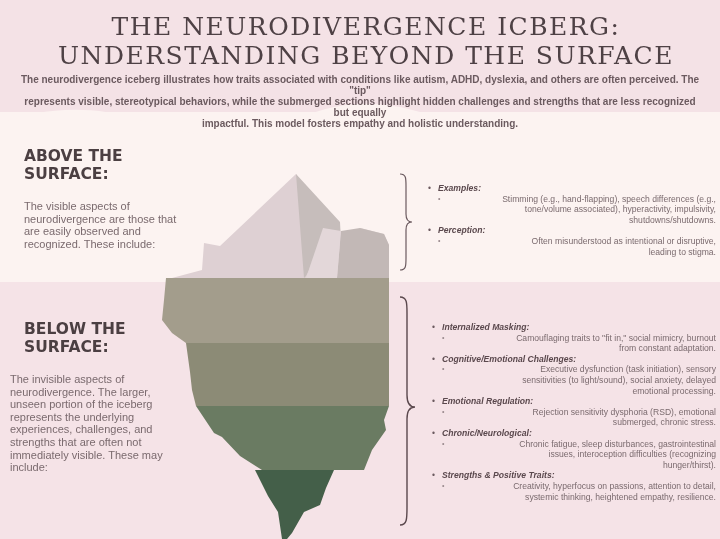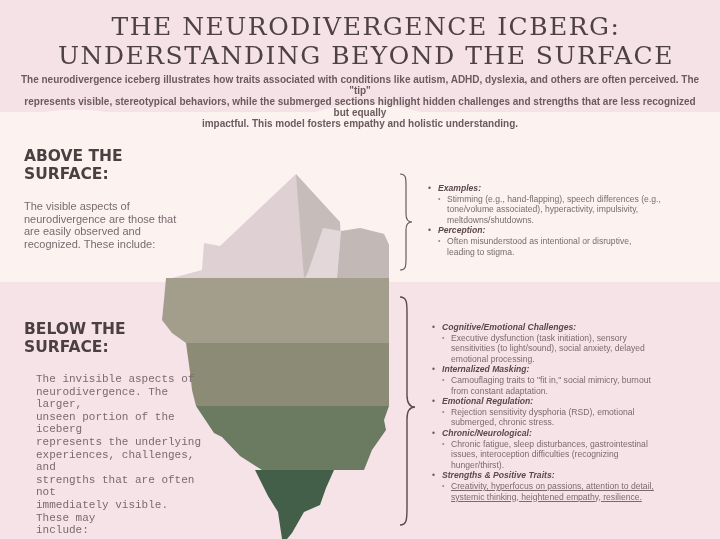--- a/index.html
+++ b/index.html
@@ -17,21 +17,21 @@
     .section-heading { position:absolute; font-family:"DejaVu Sans", sans-serif; font-weight:bold;
       font-size:15.5px; line-height:18px; color:#4b3f42; margin:0; }
     .section-body { position:absolute; font-size:11px; line-height:12.6px; color:#7a6a6e; margin:0; }
     .iceberg { position:absolute; left:0; top:0; width:720px; height:539px; }
     .brace { position:absolute; }
     .bullets { position:absolute; font-size:8.6px; line-height:10.6px; color:#7a6a6e; margin:0; padding:0; list-style:none; }
     .bullets li.cat { position:relative; padding-left:12px; }
     .bullets li.cat::before { content:"•"; position:absolute; left:2px; top:0; color:#6b5a5f; }
     .cat-label { font-weight:bold; font-style:italic; color:#5a484d; }
     .sub { list-style:none; margin:0; padding:0; }
-    .sub li { position:relative; padding-left:21px; }
+    .sub li { position:relative; padding-left:21px;text-align:right; }
     .sub li::before { content:"•"; position:absolute; left:12px; top:0; font-size:7px; color:#9a8a8e; }
   </style>
 </head>
 <body>
 
 <div class="top-band"></div>
 <div class="above-band"></div>
 <div class="below-band"></div>
 
 <svg class="wave" viewBox="0 0 720 60" preserveAspectRatio="none">
@@ -79,71 +79,71 @@
   <path d="M2,2 C8,2 8,6 8,14 L8,42 C8,48 10,50 14,50 C10,50 8,52 8,58 L8,86 C8,94 8,98 2,98" fill="none" stroke="#6b5a5f" stroke-width="1.2"></path>
 </svg>
 
 <ul class="bullets" style="left:426px; top:183px; width:290px;">
   <li class="cat">
     <span class="cat-label">Examples:</span>
     <ul class="sub" style="margin-left:-12px;">
       <li>
         <span>Stimming (e.g., hand-flapping), speech differences (e.g.,</span><br>
         <span>tone/volume associated), hyperactivity, impulsivity,</span><br>
-        <span>meltdowns/shutdowns.</span>
+        <span>shutdowns/shutdowns.</span>
       </li>
     </ul>
   </li>
   <li class="cat">
     <span class="cat-label">Perception:</span>
     <ul class="sub" style="margin-left:-12px;">
       <li>
         <span>Often misunderstood as intentional or disruptive,</span><br>
         <span>leading to stigma.</span>
       </li>
     </ul>
   </li>
 </ul>
 
 <h2 class="section-heading" style="left:24px; top:320px;">
   <span>BELOW THE</span><br>
   <span>SURFACE:</span>
 </h2>
-<p class="section-body" style="left:36px; top:373px; width:170px;font-family:Liberation Mono, monospace;">
+<p class="section-body" style="left:10px; top:373px; width:170px;">
   <span>The invisible aspects of</span><br>
   <span>neurodivergence. The larger,</span><br>
   <span>unseen portion of the iceberg</span><br>
   <span>represents the underlying</span><br>
   <span>experiences, challenges, and</span><br>
   <span>strengths that are often not</span><br>
   <span>immediately visible. These may</span><br>
   <span>include:</span>
 </p>
 
 <svg class="brace" style="left:398px; top:295px;" width="20" height="232" viewBox="0 0 20 232">
   <path d="M2,2 C9,2 9,8 9,18 L9,100 C9,108 12,112 17,112 C12,112 9,116 9,124 L9,212 C9,224 9,230 2,230" fill="none" stroke="#5a484d" stroke-width="1.4"></path>
 </svg>
 
 <ul class="bullets" style="left:430px; top:322px; width:286px;">
   <li class="cat">
+    <span class="cat-label">Internalized Masking:</span>
+    <ul class="sub" style="margin-left:-12px;">
+      <li>
+        <span>Camouflaging traits to "fit in," social mimicry, burnout</span><br>
+        <span>from constant adaptation.</span>
+      </li>
+    </ul>
+  </li>
+  <li class="cat">
     <span class="cat-label">Cognitive/Emotional Challenges:</span>
     <ul class="sub" style="margin-left:-12px;">
       <li>
         <span>Executive dysfunction (task initiation), sensory</span><br>
         <span>sensitivities (to light/sound), social anxiety, delayed</span><br>
         <span>emotional processing.</span>
-      </li>
-    </ul>
-  </li>
-  <li class="cat">
-    <span class="cat-label">Internalized Masking:</span>
-    <ul class="sub" style="margin-left:-12px;">
-      <li>
-        <span>Camouflaging traits to "fit in," social mimicry, burnout</span><br>
-        <span>from constant adaptation.</span>
       </li>
     </ul>
   </li>
   <li class="cat">
     <span class="cat-label">Emotional Regulation:</span>
     <ul class="sub" style="margin-left:-12px;">
       <li>
         <span>Rejection sensitivity dysphoria (RSD), emotional</span><br>
         <span>submerged, chronic stress.</span>
       </li>
@@ -154,20 +154,20 @@
     <ul class="sub" style="margin-left:-12px;">
       <li>
         <span>Chronic fatigue, sleep disturbances, gastrointestinal</span><br>
         <span>issues, interoception difficulties (recognizing</span><br>
         <span>hunger/thirst).</span>
       </li>
     </ul>
   </li>
   <li class="cat">
     <span class="cat-label">Strengths &amp; Positive Traits:</span>
-    <ul class="sub" style="margin-left:-12px;text-decoration:underline;">
+    <ul class="sub" style="margin-left:-12px;">
       <li>
         <span>Creativity, hyperfocus on passions, attention to detail,</span><br>
         <span>systemic thinking, heightened empathy, resilience.</span>
       </li>
     </ul>
   </li>
 </ul>
 
 </body></html>

